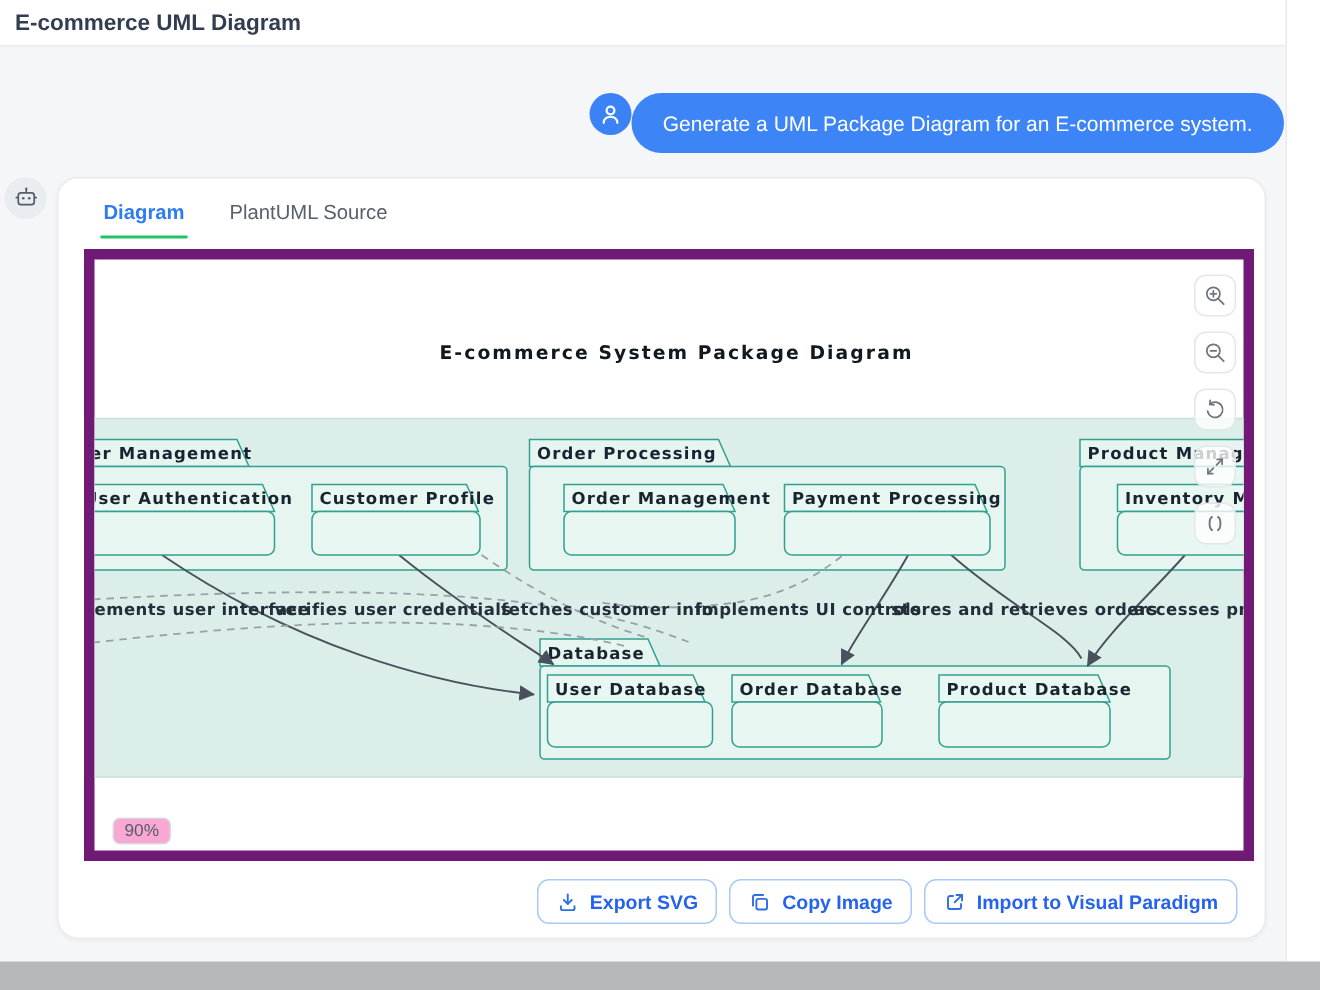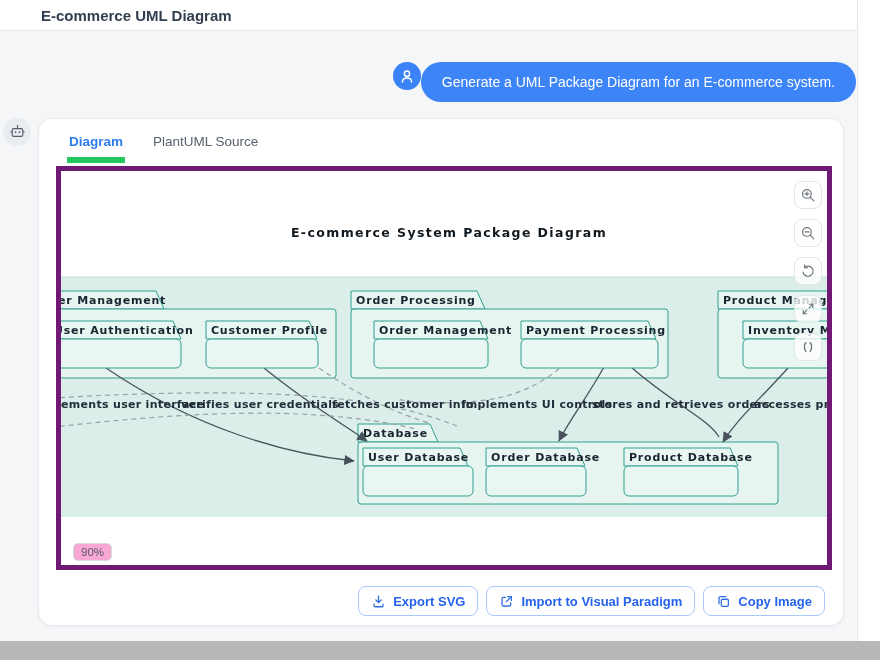--- a/index.html
+++ b/index.html
@@ -1,43 +1,43 @@
 <!DOCTYPE html>
 <html><head>
 <meta charset="utf-8">
 <style>
   html,body{margin:0;padding:0;}
   body{width:880px;height:660px;background:#f5f6f8;font-family:"Liberation Sans",sans-serif;overflow:hidden;}
   .app{position:relative;width:880px;height:660px;}
 
   
   .header{position:absolute;left:0;top:0;width:857px;height:31px;background:#fff;border-bottom:1px solid #e9ecef;display:flex;align-items:center;padding-left:10px;box-sizing:border-box;}
-  .header-title{font-size:15px;font-weight:700;color:#323e50;margin-left:31px;}
+  .header-title{font-size:15px;font-weight:700;color:#323e50;}
 
   
   .right-strip{position:absolute;left:857px;top:0;width:23px;height:641px;background:#fff;border-left:1px solid #e7e9ec;box-sizing:border-box;}
   .bottom-band{position:absolute;left:0;top:641px;width:880px;height:19px;background:#b6b8ba;}
 
   
   .chat-row{position:absolute;top:62px;right:24px;display:flex;align-items:flex-start;}
   .user-avatar{width:28px;height:28px;border-radius:50%;background:#3b82f6;display:flex;align-items:center;justify-content:center;flex:0 0 auto;}
   .bubble{background:#3d84f7;color:#fff;border-radius:21px;padding:10px 21px;font-size:14px;line-height:20px;white-space:nowrap;}
 
   
   .bot-avatar{position:absolute;left:3px;top:118px;width:28px;height:28px;border-radius:50%;background:#e9ecf0;display:flex;align-items:center;justify-content:center;}
 
   
   .card{position:absolute;left:38px;top:118px;width:806px;height:508px;background:#fff;border:1px solid #e9ebee;border-radius:14px;box-sizing:border-box;box-shadow:0 1px 3px rgba(20,30,50,.05);}
   .tabs{display:flex;gap:26px;padding:13px 0 0 28px;}
   .tab{font-size:13.5px;padding:2px 2px 8px 2px;cursor:pointer;}
-  .tab.active{color:#2e7cf0;font-weight:700;border-bottom:6px solid #22c55e;}
+  .tab.active{color:#2e7cf0;font-weight:700;border-bottom:2px solid #22c55e;}
   .tab.inactive{color:#57606e;font-weight:500;text-align:right;}
 
   
-  .viewport{position:absolute;left:17px;top:47px;width:766px;height:394px;border:5px solid #701a75;background:#fff;overflow:hidden;text-decoration:underline;}
+  .viewport{position:absolute;left:17px;top:47px;width:766px;height:394px;border:7px solid #701a75;background:#fff;overflow:hidden;text-decoration:underline;}
   .diagram-svg{position:absolute;left:0;top:0;}
   .pkg-label{font-family:"DejaVu Sans",sans-serif;font-size:11px;font-weight:700;letter-spacing:.8px;fill:#18242f;}
   .edge-label{font-family:"DejaVu Sans",sans-serif;font-size:11px;font-weight:600;letter-spacing:.3px;fill:#222e3a;}
   .diag-title{font-family:"DejaVu Sans",sans-serif;font-size:12.5px;font-weight:700;letter-spacing:1.4px;fill:#101820;}
 
   
   .controls{position:absolute;right:5px;top:10px;display:flex;flex-direction:column;gap:10px;}
   .ctrl-btn{width:28px;height:28px;border-radius:8px;background:rgba(255,255,255,.78);border:1px solid #e3e7ea;display:flex;align-items:center;justify-content:center;cursor:pointer;padding:0;}
 
   .zoom-badge{position:absolute;left:12px;bottom:4px;background:#f9a8d4;border:1px solid #d7dbe0;border-radius:5px;padding:2px 7px;font-size:11.5px;color:#535c68;}
@@ -226,29 +226,29 @@
       <button class="action-btn">
         <svg width="15" height="15" viewBox="0 0 20 20">
           <line x1="10" y1="3" x2="10" y2="11.5" stroke="#2f6fe4" stroke-width="1.7" stroke-linecap="round"></line>
           <polyline points="6.5,8 10,11.5 13.5,8" fill="none" stroke="#2f6fe4" stroke-width="1.7" stroke-linecap="round" stroke-linejoin="round"></polyline>
           <path d="M4 13.5 v2 a1.5 1.5 0 0 0 1.5 1.5 h9 a1.5 1.5 0 0 0 1.5 -1.5 v-2" fill="none" stroke="#2f6fe4" stroke-width="1.7" stroke-linecap="round"></path>
         </svg>
         <span>Export SVG</span>
       </button>
       <button class="action-btn">
         <svg width="15" height="15" viewBox="0 0 20 20">
+          <rect x="7" y="7" width="9.5" height="9.5" rx="1.8" fill="none" stroke="#2f6fe4" stroke-width="1.7"></rect>
+          <path d="M4 13 V5.3 A1.8 1.8 0 0 1 5.8 3.5 H13" fill="none" stroke="#2f6fe4" stroke-width="1.7" stroke-linecap="round"></path>
+        </svg>
+        <span>Copy Image</span>
+      </button>
+      <button class="action-btn">
+        <svg width="15" height="15" viewBox="0 0 20 20">
           <path d="M8.5 4.5 H5.8 A1.8 1.8 0 0 0 4 6.3 v8 A1.8 1.8 0 0 0 5.8 16 h8 a1.8 1.8 0 0 0 1.8 -1.8 V11.5" fill="none" stroke="#2f6fe4" stroke-width="1.7" stroke-linecap="round"></path>
           <polyline points="11.5,3.5 16.5,3.5 16.5,8.5" fill="none" stroke="#2f6fe4" stroke-width="1.7" stroke-linecap="round" stroke-linejoin="round"></polyline>
           <line x1="16.5" y1="3.5" x2="10" y2="10" stroke="#2f6fe4" stroke-width="1.7" stroke-linecap="round"></line>
         </svg>
         <span>Import to Visual Paradigm</span>
       </button>
-      <button class="action-btn">
-        <svg width="15" height="15" viewBox="0 0 20 20">
-          <rect x="7" y="7" width="9.5" height="9.5" rx="1.8" fill="none" stroke="#2f6fe4" stroke-width="1.7"></rect>
-          <path d="M4 13 V5.3 A1.8 1.8 0 0 1 5.8 3.5 H13" fill="none" stroke="#2f6fe4" stroke-width="1.7" stroke-linecap="round"></path>
-        </svg>
-        <span>Copy Image</span>
-      </button>
     </div>
 
   </div>
 </div>
 
 </body></html>

